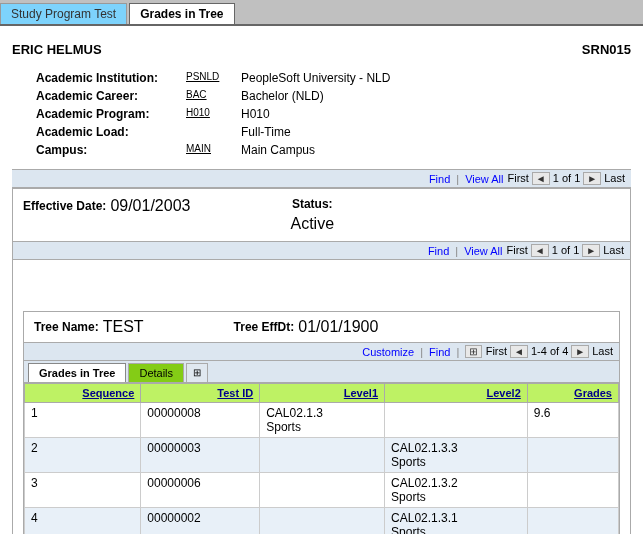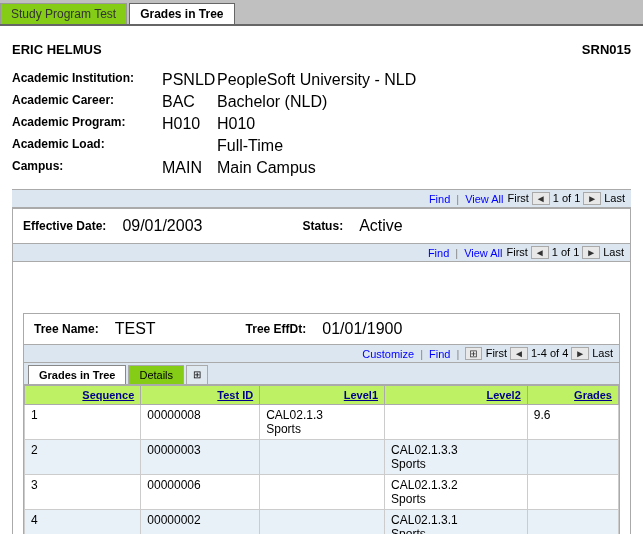--- a/index.html
+++ b/index.html
@@ -27,21 +27,21 @@
       font-size: 12px;
       background: #d4d0c8;
       color: #000;
     }
     .tab.active {
       background: #fff;
       border-color: #666;
       font-weight: bold;
     }
     .tab.inactive {
-      background: #84cc16;
+      background: #7dd3fc;
       color: #333;
     }
 
     
     .main-content {
       padding: 10px 12px;
     }
 
     
     .student-header {
@@ -52,32 +52,34 @@
       font-weight: bold;
     }
 
     
     .info-table {
       margin-bottom: 10px;
     }
     .info-row {
       display: flex;
       padding: 2px 0;
+      margin-left: 24px;
     }
     .info-label {
       font-weight: bold;
       width: 150px;
       font-size: 12px;
     }
     .info-code {
       width: 55px;
-      font-size: 16px;
+      font-size: 10px;
+      text-decoration: underline;
     }
     .info-value {
-      font-size: 16px;
+      font-size: 12px;
     }
 
     
     .toolbar-bar {
       background: #dce6f0;
       border-top: 1px solid #aaa;
       border-bottom: 1px solid #aaa;
       display: flex;
       justify-content: flex-end;
       align-items: center;
@@ -114,21 +116,21 @@
     }
     .section-row {
       display: flex;
       align-items: flex-start;
       gap: 20px;
       flex-wrap: wrap;
     }
     .section-field {
       display: flex;
       align-items: center;
-      gap: 16px;
+      gap: 4px;
       text-align: right;
     }
     .field-label {
       font-weight: bold;
       font-size: 12px;
     }
     .field-value {
       font-size: 16px;
     }
 
@@ -283,21 +285,21 @@
     </span>
   </div>
 
   <div class="section-panel">
     <div class="section-content">
       <div class="section-row">
         <div class="section-field">
           <span class="field-label">Effective Date:</span>
           <span class="field-value">09/01/2003</span>
         </div>
-        <div class="section-field" style="margin-left:80px;">
+        <div class="section-field" style="margin-left:80px;flex-direction:column;">
           <span class="field-label">Status:</span>
           <span class="field-value">Active</span>
         </div>
       </div>
     </div>
 
     <div class="sub-toolbar">
       <a>Find</a>
       <span class="pipe">|</span>
       <a>View All</a>

